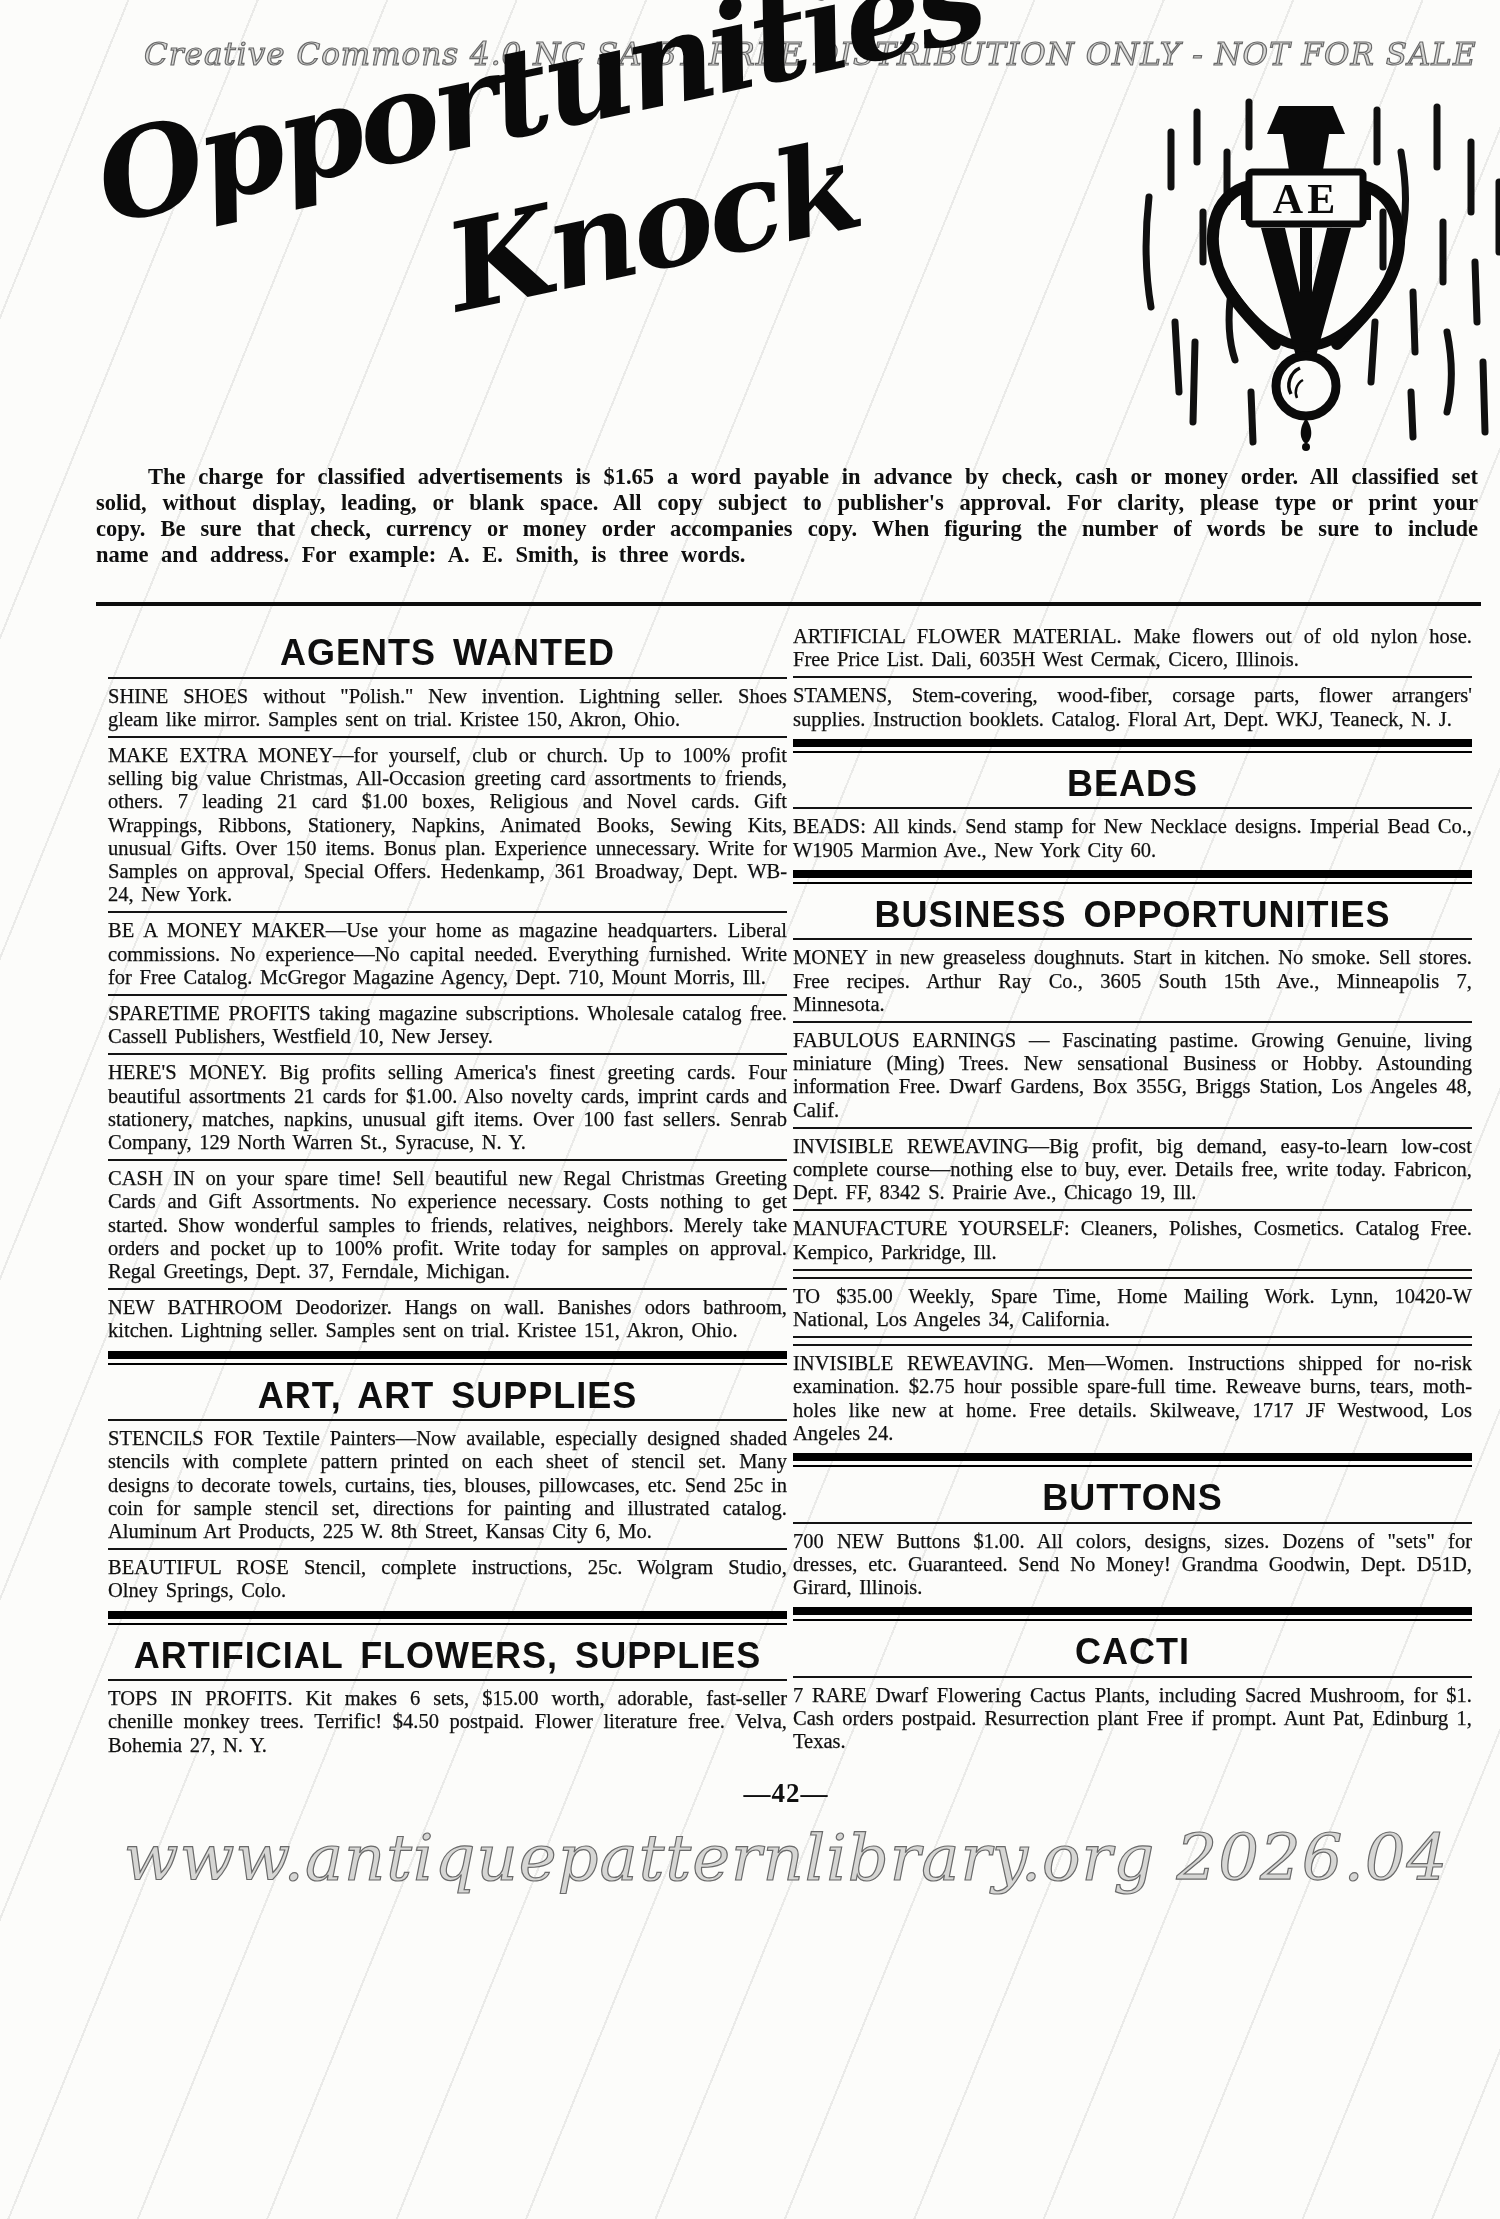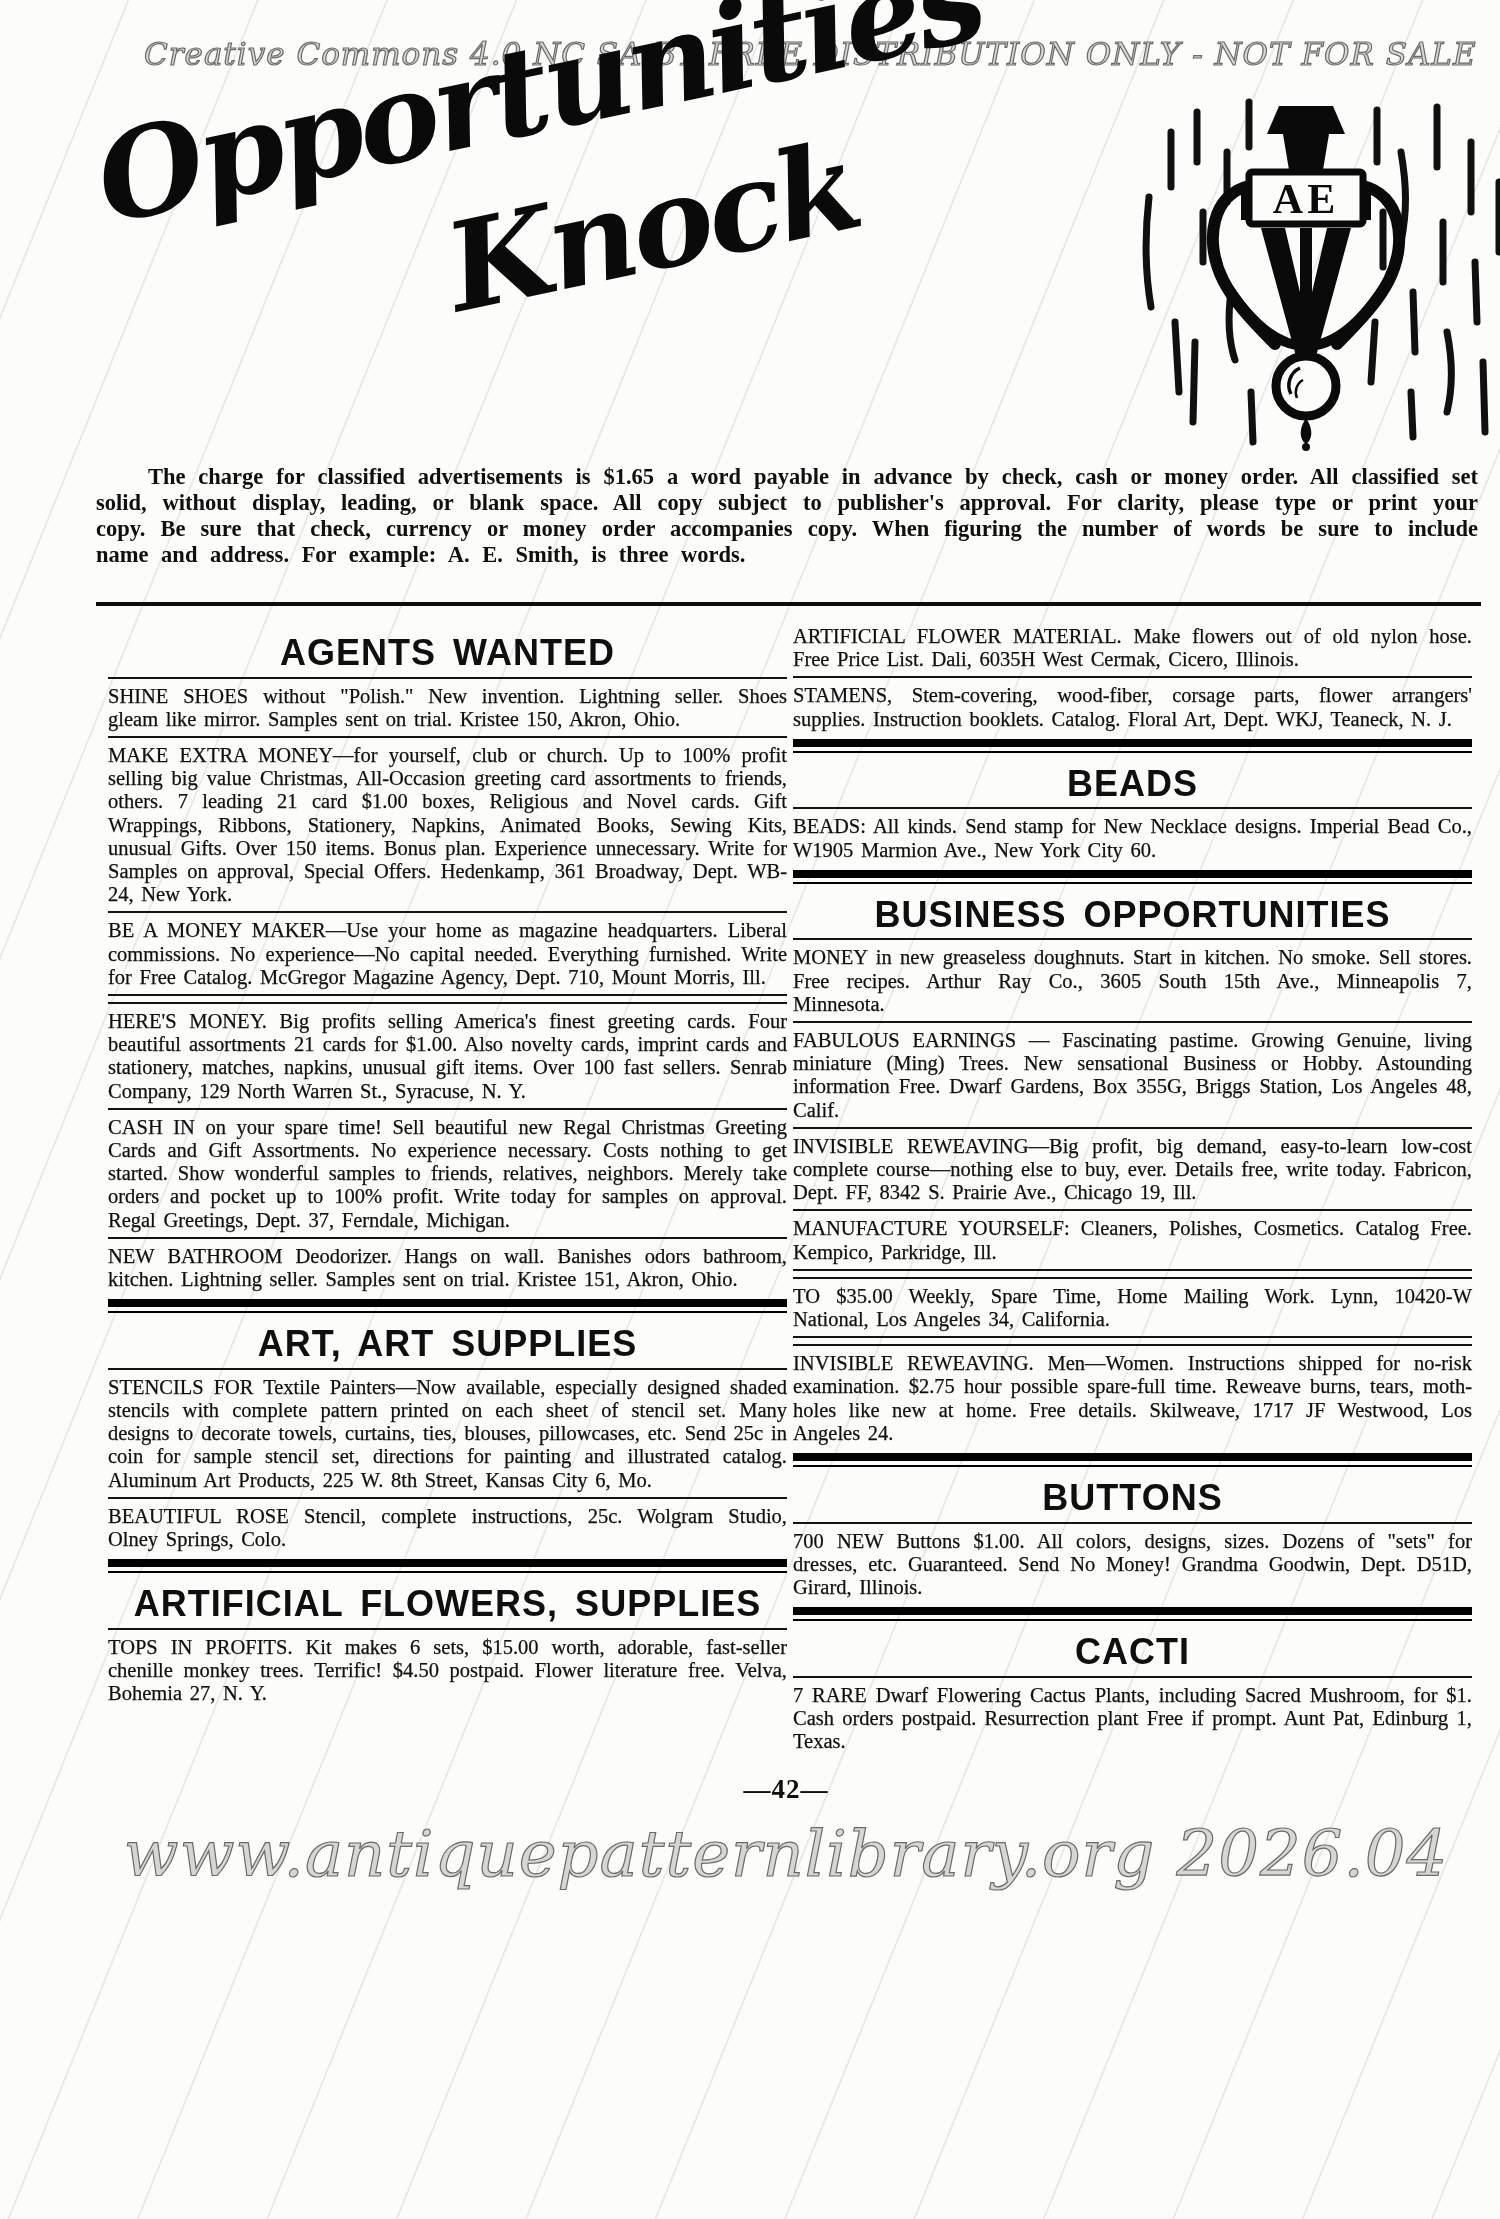--- a/index.html
+++ b/index.html
@@ -161,20 +161,21 @@
   <div id="columns">
     <div class="col" id="col-left">
         <div class="section-heading">AGENTS WANTED</div>
         <div class="rule-thin"></div>
         <p class="ad">SHINE SHOES without "Polish." New invention. Lightning seller. Shoes gleam like mirror. Samples sent on trial. Kristee 150, Akron, Ohio.</p>
         <div class="rule-thin"></div>
         <p class="ad">MAKE EXTRA MONEY—for yourself, club or church. Up to 100% profit selling big value Christmas, All-Occasion greeting card assortments to friends, others. 7 leading 21 card $1.00 boxes, Religious and Novel cards. Gift Wrappings, Ribbons, Stationery, Napkins, Animated Books, Sewing Kits, unusual Gifts. Over 150 items. Bonus plan. Experience unnecessary. Write for Samples on approval, Special Offers. Hedenkamp, 361 Broadway, Dept. WB-24, New York.</p>
         <div class="rule-thin"></div>
         <p class="ad">BE A MONEY MAKER—Use your home as magazine headquarters. Liberal commissions. No experience—No capital needed. Everything furnished. Write for Free Catalog. McGregor Magazine Agency, Dept. 710, Mount Morris, Ill.</p>
         <div class="rule-thin"></div>
+        <p class="ad">SPARETIME PROFITS taking magazine subscriptions. Wholesale catalog free. Cassell Publishers, Westfield 10, New Jersey.</p>
         <div class="rule-thin"></div>
         <p class="ad">HERE'S MONEY. Big profits selling America's finest greeting cards. Four beautiful assortments 21 cards for $1.00. Also novelty cards, imprint cards and stationery, matches, napkins, unusual gift items. Over 100 fast sellers. Senrab Company, 129 North Warren St., Syracuse, N. Y.</p>
         <div class="rule-thin"></div>
         <p class="ad">CASH IN on your spare time! Sell beautiful new Regal Christmas Greeting Cards and Gift Assortments. No experience necessary. Costs nothing to get started. Show wonderful samples to friends, relatives, neighbors. Merely take orders and pocket up to 100% profit. Write today for samples on approval. Regal Greetings, Dept. 37, Ferndale, Michigan.</p>
         <div class="rule-thin"></div>
         <p class="ad">NEW BATHROOM Deodorizer. Hangs on wall. Banishes odors bathroom, kitchen. Lightning seller. Samples sent on trial. Kristee 151, Akron, Ohio.</p>
         <div class="rule-heavy"></div>
         <div class="section-heading">ART, ART SUPPLIES</div>
         <div class="rule-thin"></div>
         <p class="ad">STENCILS FOR Textile Painters—Now available, especially designed shaded stencils with complete pattern printed on each sheet of stencil set. Many designs to decorate towels, curtains, ties, blouses, pillowcases, etc. Send 25c in coin for sample stencil set, directions for painting and illustrated catalog. Aluminum Art Products, 225 W. 8th Street, Kansas City 6, Mo.</p>

